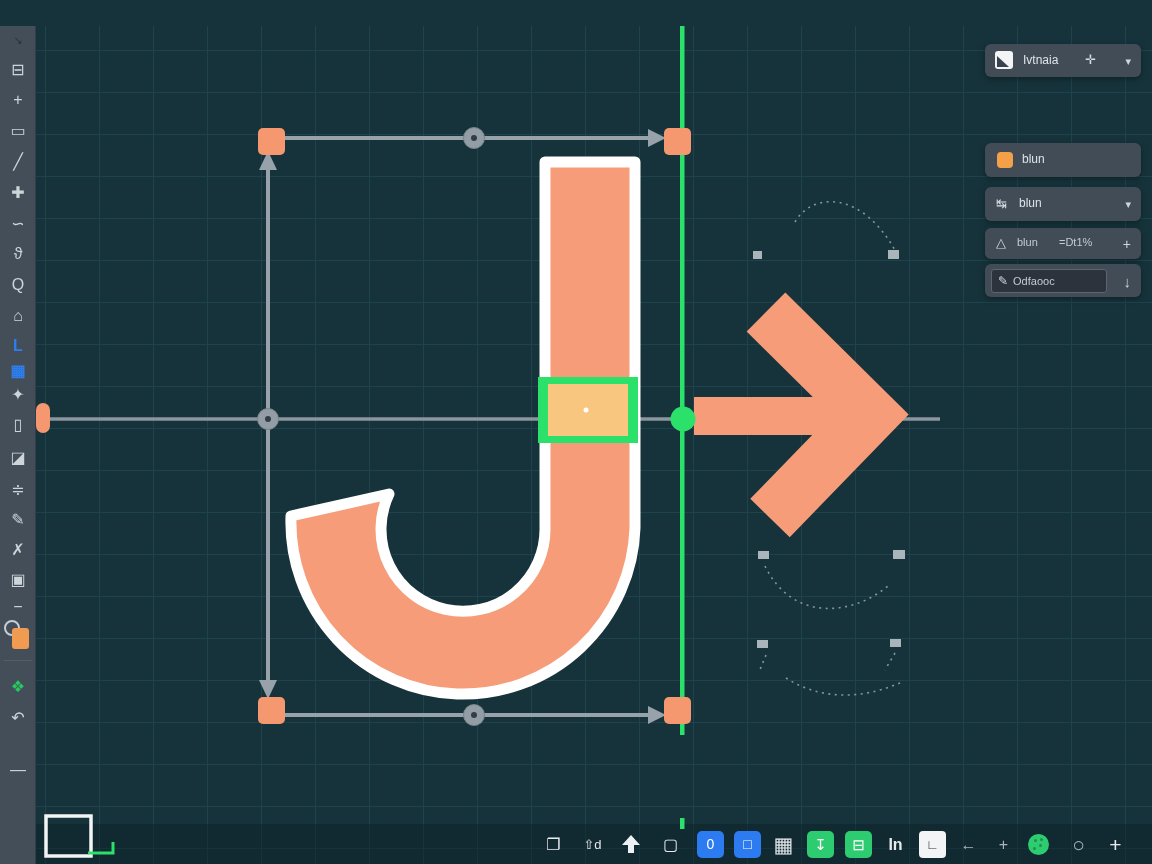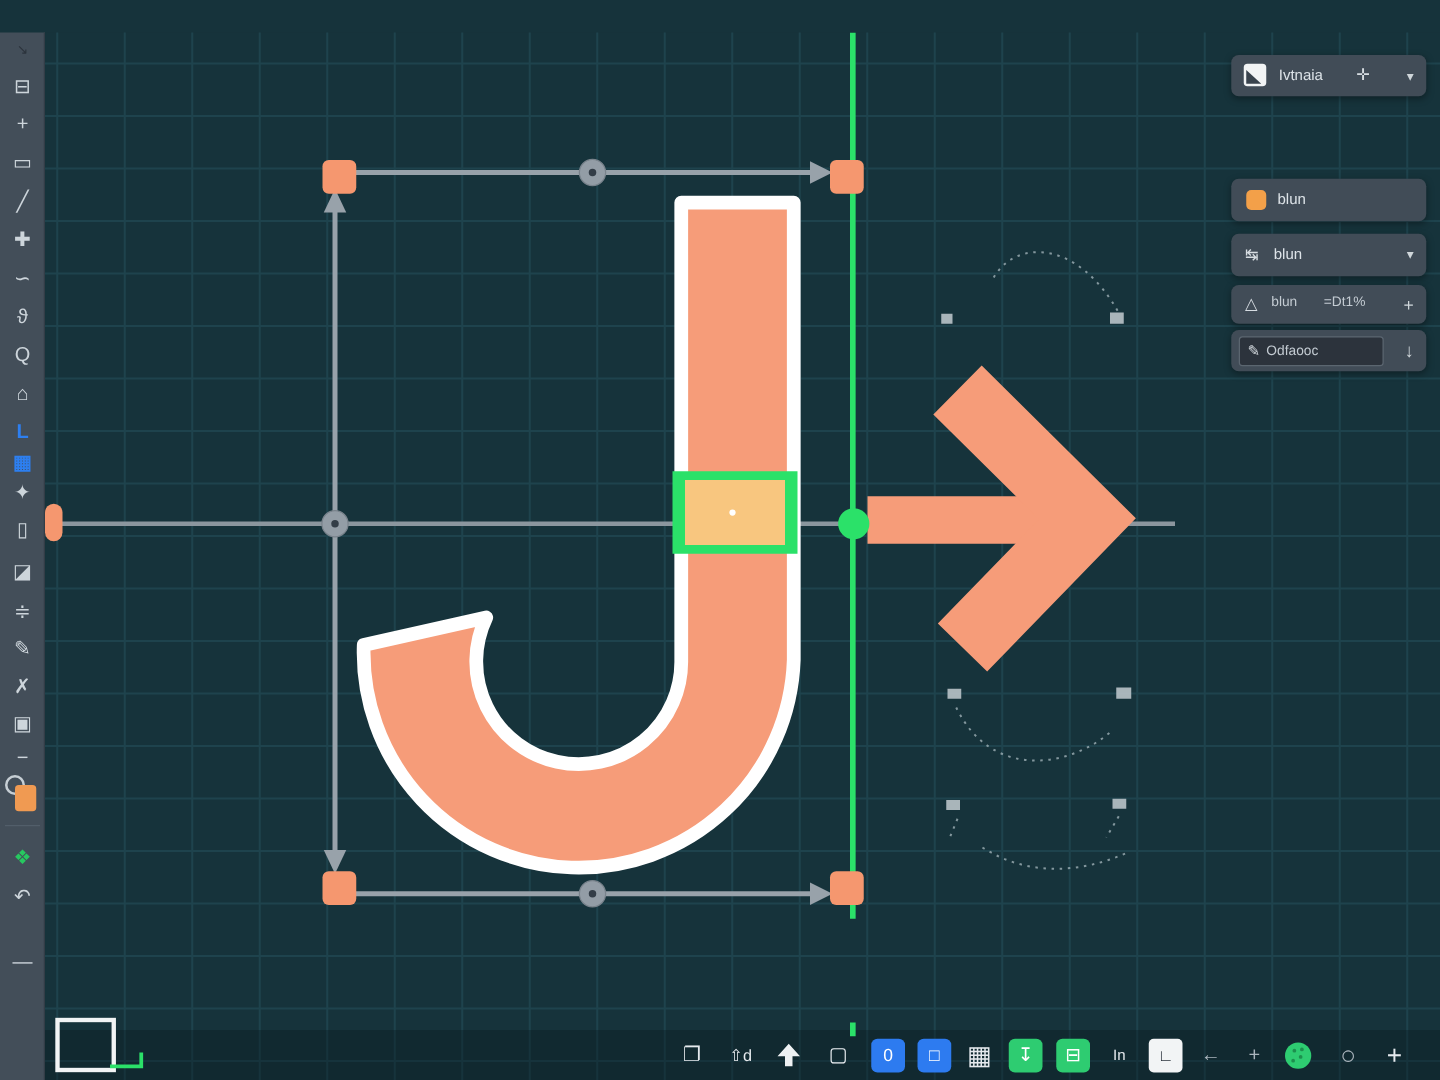--- a/index.html
+++ b/index.html
@@ -69,21 +69,21 @@
 
   
   .btoolbar { position:absolute; left:0; top:0; width:1152px; height:864px; pointer-events:none; }
   .bbtn { position:absolute; top:831px; width:27px; height:27px; text-align:center;
     line-height:27px; font-size:16px; color:#e6eaee; pointer-events:auto; }
   .bbtn.bluebg  { background:#2d7bf0; border-radius:5px; color:#fff; font-size:14px; }
   .bbtn.greenbg { background:#2ecc71; border-radius:5px; color:#fff; font-size:15px; }
   .bbtn.whitebg { background:#f2f4f5; border-radius:4px; color:#2b333c; font-size:13px; }
   .bbtn.gray { color:#aab4bc; }
   .bbtn.big { font-size:21px; }
-  .bbtn.txt { font-size:12px; font-weight:normal; }
+  .bbtn.txt { font-size:16px; font-weight:bold; }
   .cookie { position:relative; }
   .cookie .c { position:absolute; left:3px; top:3px; width:21px; height:21px;
     background:#2ecc71; border-radius:50%; }
   .cookie .d { position:absolute; width:3px; height:3px; background:#1d8f4e; border-radius:50%; }
 </style>
 </head>
 <body>
 
 <div id="app">
 

